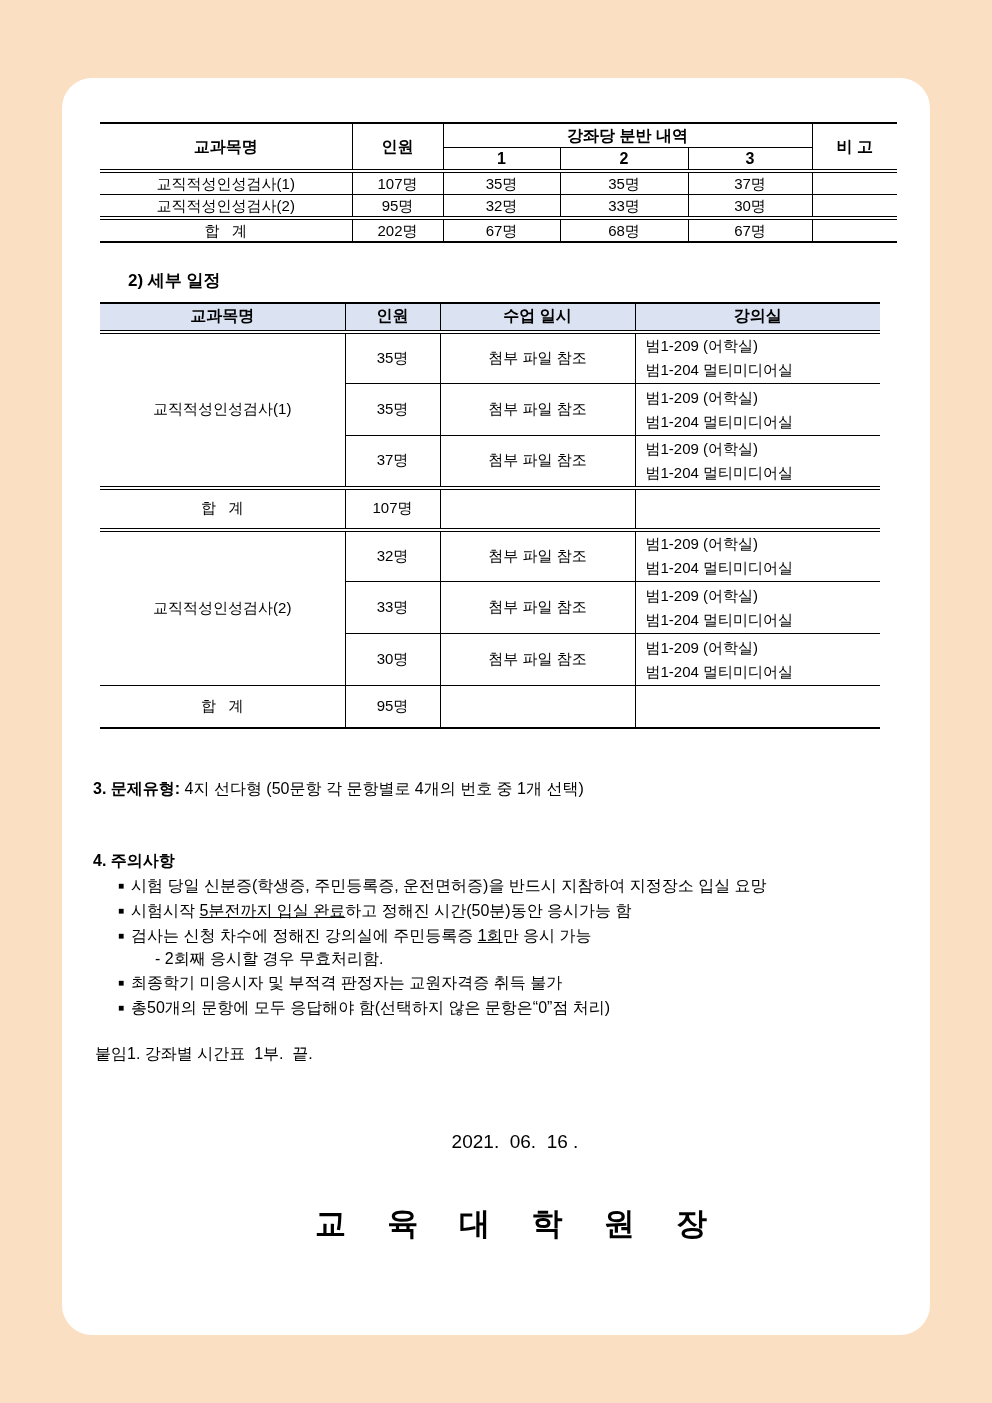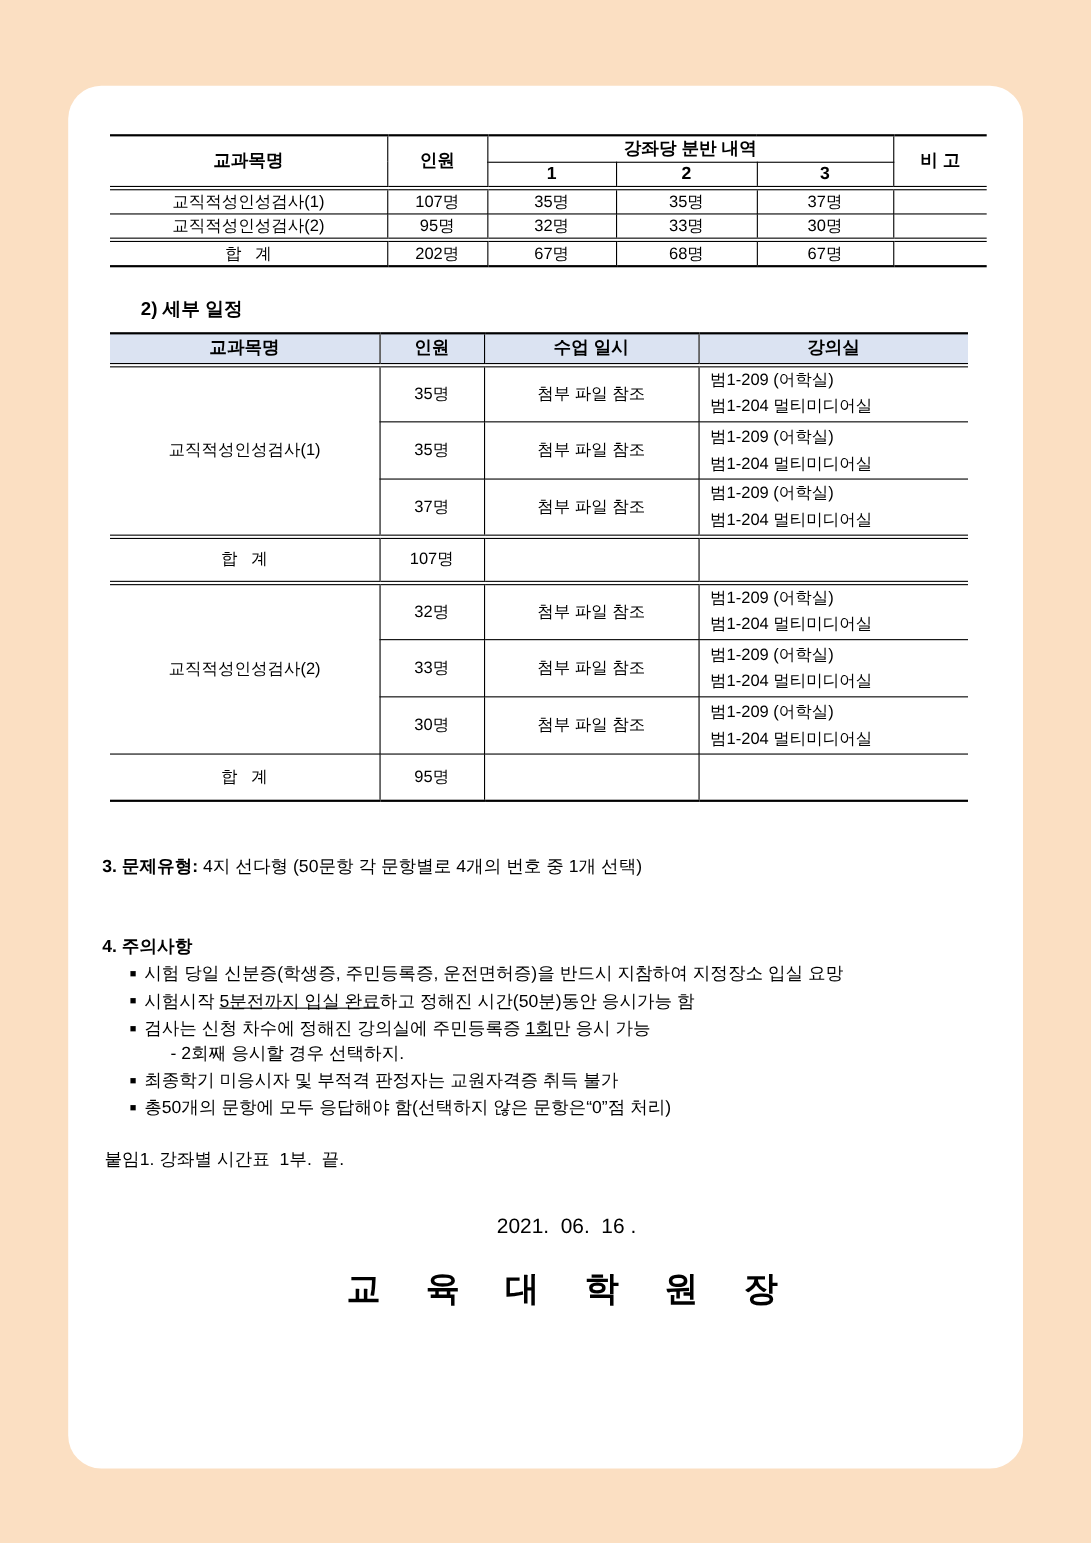--- a/index.html
+++ b/index.html
@@ -64,22 +64,22 @@
   .bold { font-weight:bold; }
   .red { color:#000000; }
   .u { text-decoration:underline; }
   .bullets { margin-left:25px; }
   .bullet-line { line-height:25px; }
   .sq { font-size:10px; vertical-align:2px; margin-right:7px; }
   .subline { margin-left:37px; line-height:22px; }
 
   .attachment { margin:24px 0 0 -5px; font-size:16px; }
 
-  .date-line { margin-top:40px; text-align:center; font-size:19px; }
-  .signature { margin-top:24px; text-align:center; font-size:31px; font-weight:bold; letter-spacing:8px; }
+  .date-line { margin-top:66px; text-align:center; font-size:19px; }
+  .signature { margin-top:50px; text-align:center; font-size:31px; font-weight:bold; letter-spacing:8px; }
 </style>
 </head>
 <body>
 
 <div class="page">
   <div class="content">
 
     <table class="t1">
       <colgroup>
         <col style="width:252px">
@@ -215,21 +215,21 @@
       </tbody>
     </table>
 
     <div class="notes">
       <div class="line"><span class="bold">3. 문제유형:</span><span> 4지 선다형 (50문항 각 문항별로 4개의 번호 중 1개 선택)</span></div>
       <div class="line bold">4. 주의사항</div>
       <div class="bullets">
         <div class="bullet-line"><span class="sq">■</span><span>시험 당일 </span><span class="red">신분증(학생증, 주민등록증, 운전면허증)을 반드시 지참</span><span>하여 지정장소 입실 요망</span></div>
         <div class="bullet-line"><span class="sq">■</span><span>시험시작 </span><span class="u">5분전까지 입실 완료</span><span>하고 정해진 시간(50분)동안 응시가능 함</span></div>
         <div class="bullet-line"><span class="sq">■</span><span>검사는 신청 차수에 정해진 강의실에 주민등록증 </span><span class="red u">1회</span><span>만 응시 가능</span></div>
-        <div class="subline">- 2회째 응시할 경우 선택하지.</div>
+        <div class="subline">- 2회째 응시할 경우 무효처리함.</div>
         <div class="bullet-line"><span class="sq">■</span><span>최종학기 미응시자 및 부적격 판정자는 교원자격증 취득 불가</span></div>
         <div class="bullet-line"><span class="sq">■</span><span>총50개의 문항에 모두 응답해야 함(선택하지 않은 문항은“0”점 처리)</span></div>
       </div>
     </div>
 
     <div class="attachment pre">붙임1. 강좌별 시간표  1부.  끝.</div>
 
     <div class="date-line pre">2021.  06.  16 .</div>
 
     <div class="signature pre">교  육  대  학  원  장</div>

